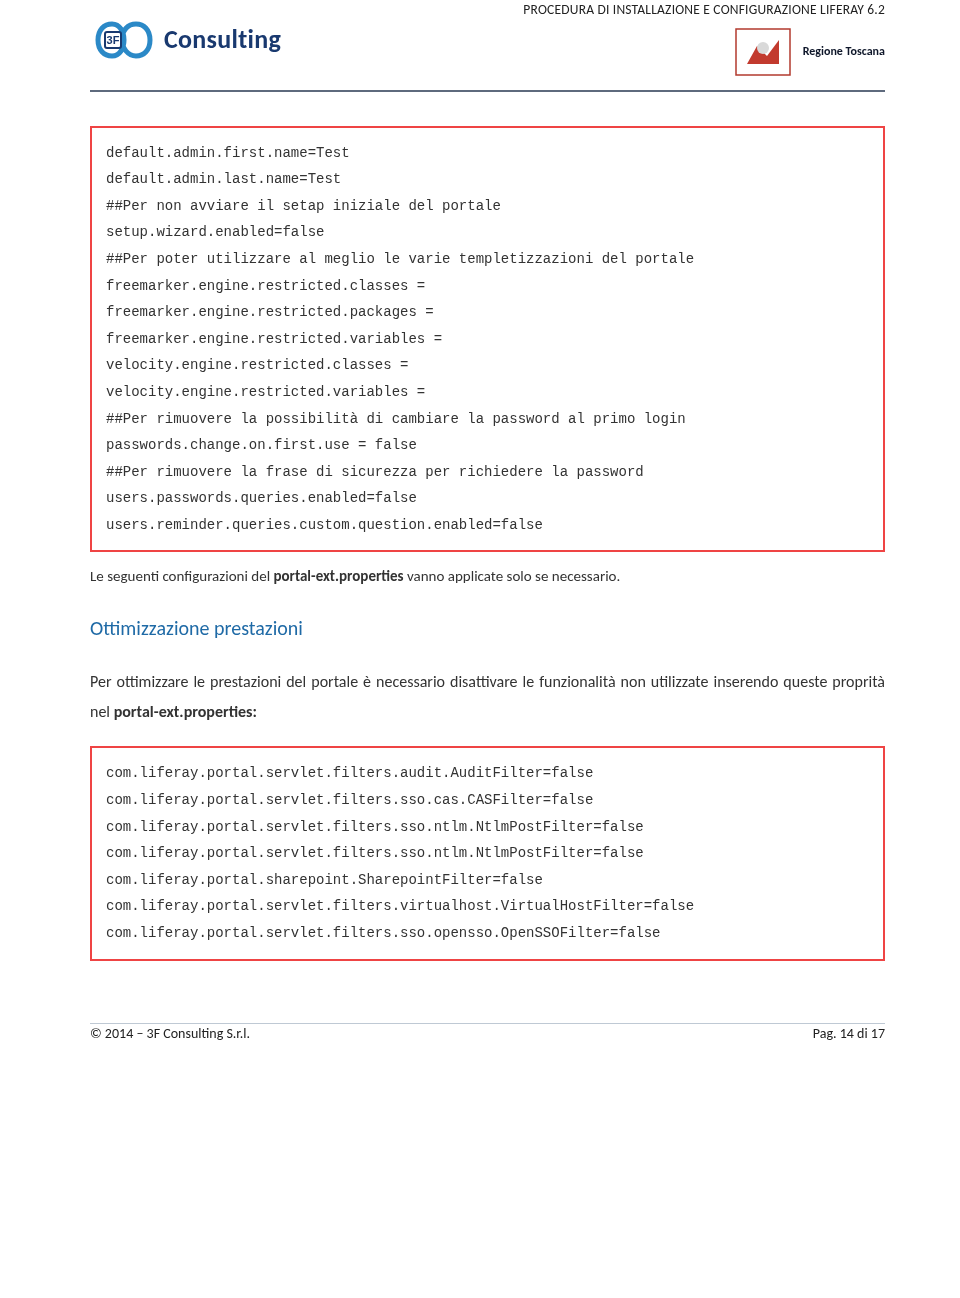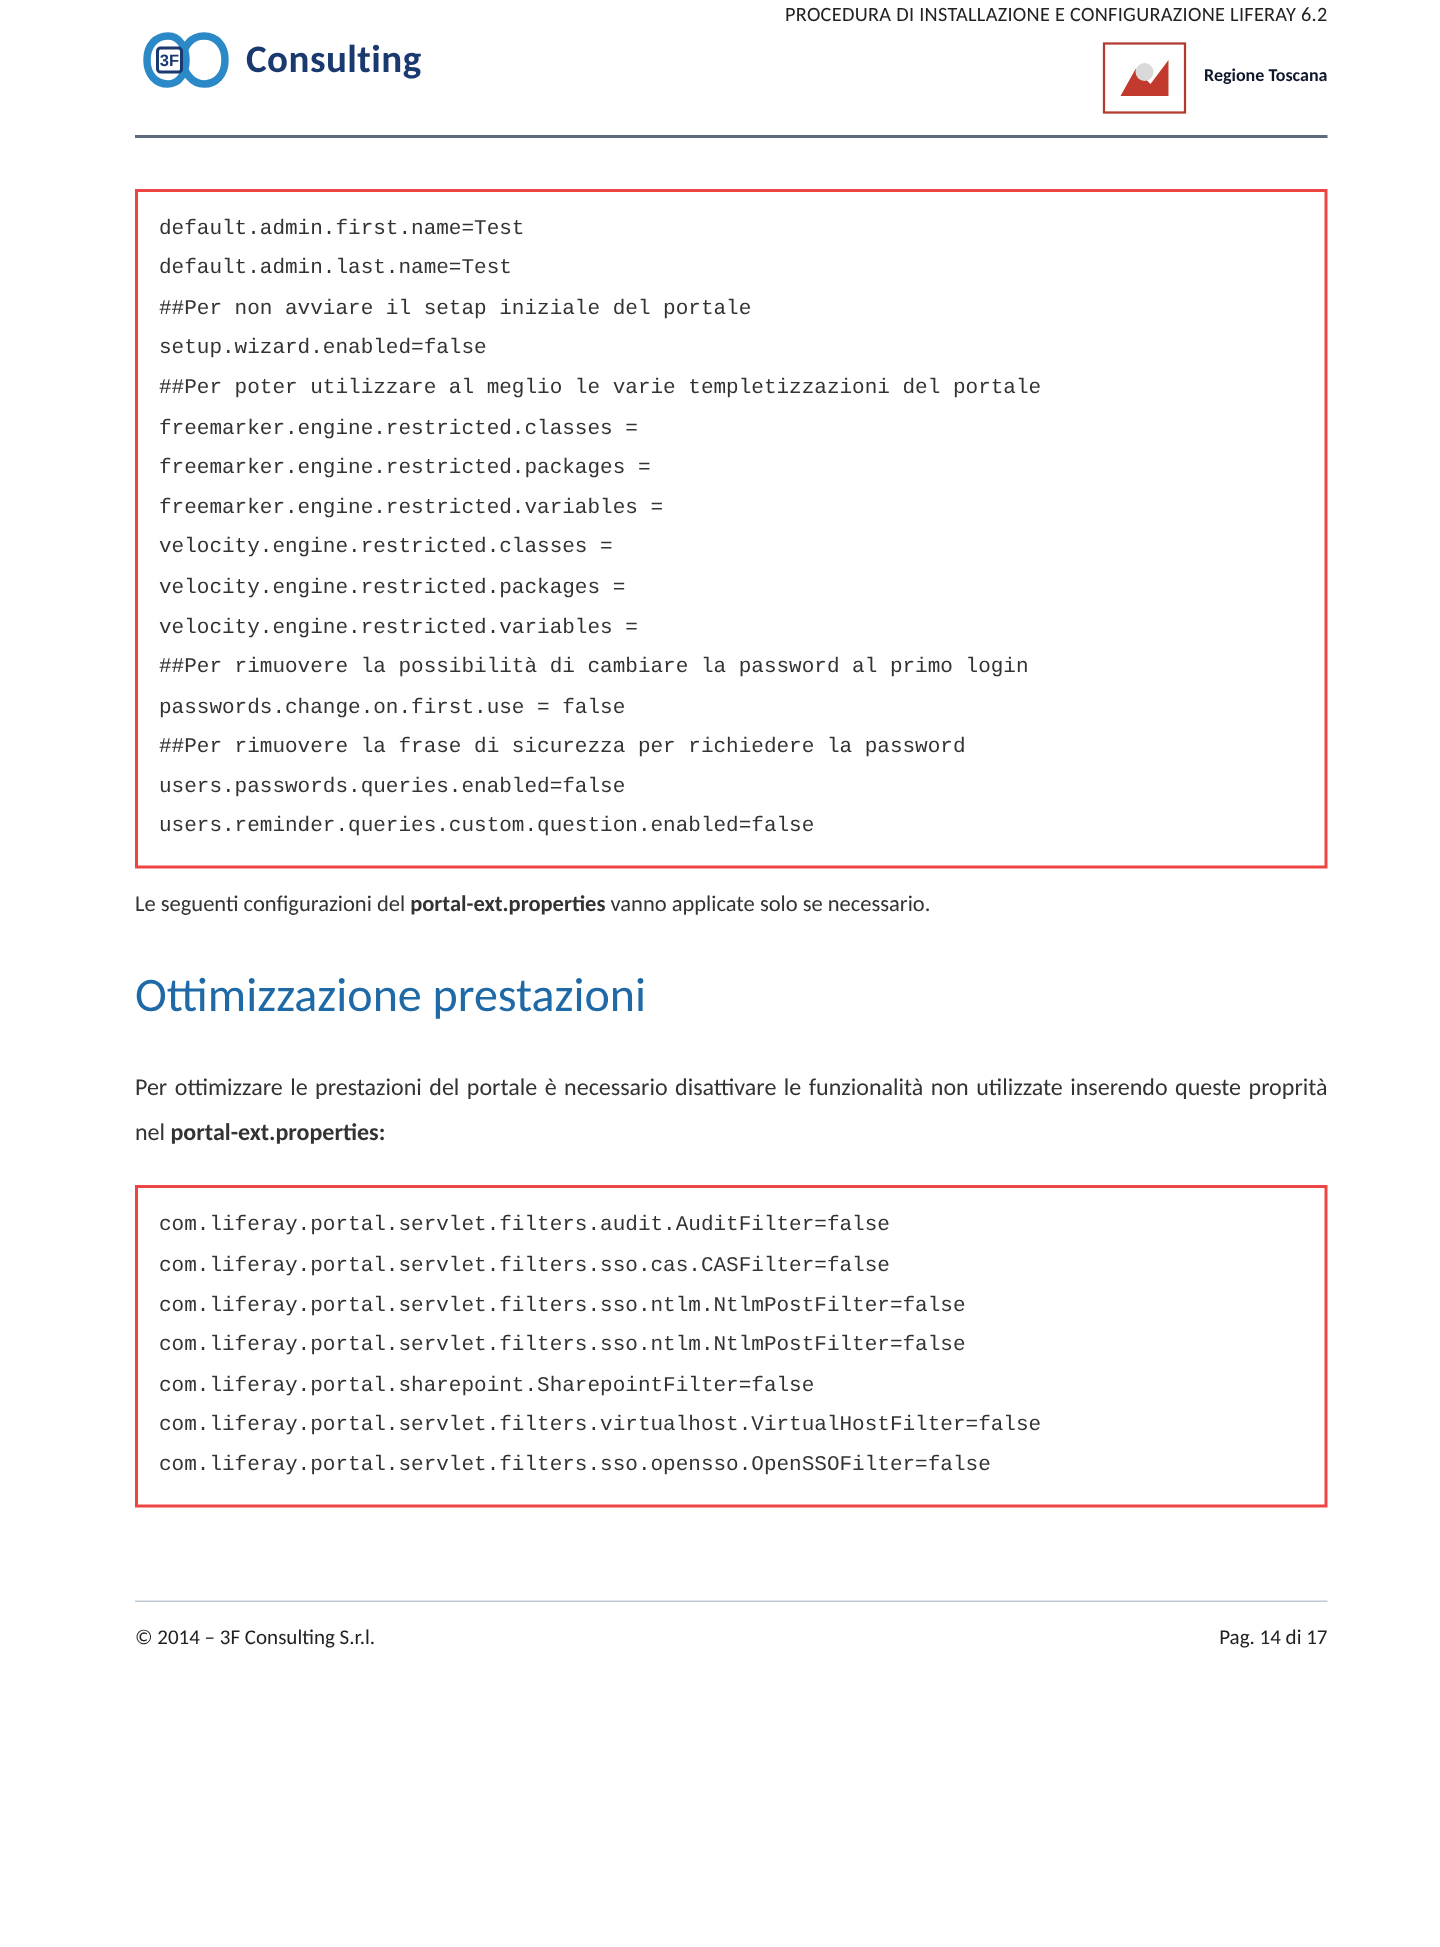--- a/index.html
+++ b/index.html
@@ -82,41 +82,40 @@
     color: #333;
   }
   .code-box .cline { white-space: pre-wrap; }
   .para {
     margin-top: 14px;
     font-size: 15px;
   }
   .para b { font-weight: 700; }
   .h2 {
     color: #1f6aa6;
-    font-size: 32px;
+    font-size: 20px;
     font-weight: 400;
     margin-top: 26px;
     margin-bottom: 24px;
   }
   .body-para {
     font-size: 16px;
     line-height: 1.85;
     text-align: justify;
   }
   .body-para b { font-weight: 700; }
   .hr-bottom {
     border: none;
     border-top: 1px solid #bfc9d4;
     margin-top: 62px;
   }
   .footer-row {
     display: flex;
     justify-content: space-between;
     font-size: 14px;
-    margin-top: 14px;
     color: #222;
   }
 </style>
 </head>
 <body>
 
 <div class="page">
 
   <div class="header-row">
     <div class="logo-left">
@@ -150,21 +149,20 @@
   <div class="code-box" id="codebox1">
       <div class="cline">default.admin.first.name=Test</div>
       <div class="cline">default.admin.last.name=Test</div>
       <div class="cline">##Per non avviare il setap iniziale del portale</div>
       <div class="cline">setup.wizard.enabled=false</div>
       <div class="cline">##Per poter utilizzare al meglio le varie templetizzazioni del portale</div>
       <div class="cline">freemarker.engine.restricted.classes =</div>
       <div class="cline">freemarker.engine.restricted.packages =</div>
       <div class="cline">freemarker.engine.restricted.variables =</div>
       <div class="cline">velocity.engine.restricted.classes =</div>
-      <div class="cline">velocity.engine.restricted.packages =</div>
       <div class="cline">velocity.engine.restricted.variables =</div>
       <div class="cline">##Per rimuovere la possibilità di cambiare la password al primo login</div>
       <div class="cline">passwords.change.on.first.use = false</div>
       <div class="cline">##Per rimuovere la frase di sicurezza per richiedere la password</div>
       <div class="cline">users.passwords.queries.enabled=false</div>
       <div class="cline">users.reminder.queries.custom.question.enabled=false</div>
     </div>
 
   <p class="para">
     <span>Le seguenti configurazioni del </span><b>portal-ext.properties</b><span> vanno applicate solo se necessario.</span>

